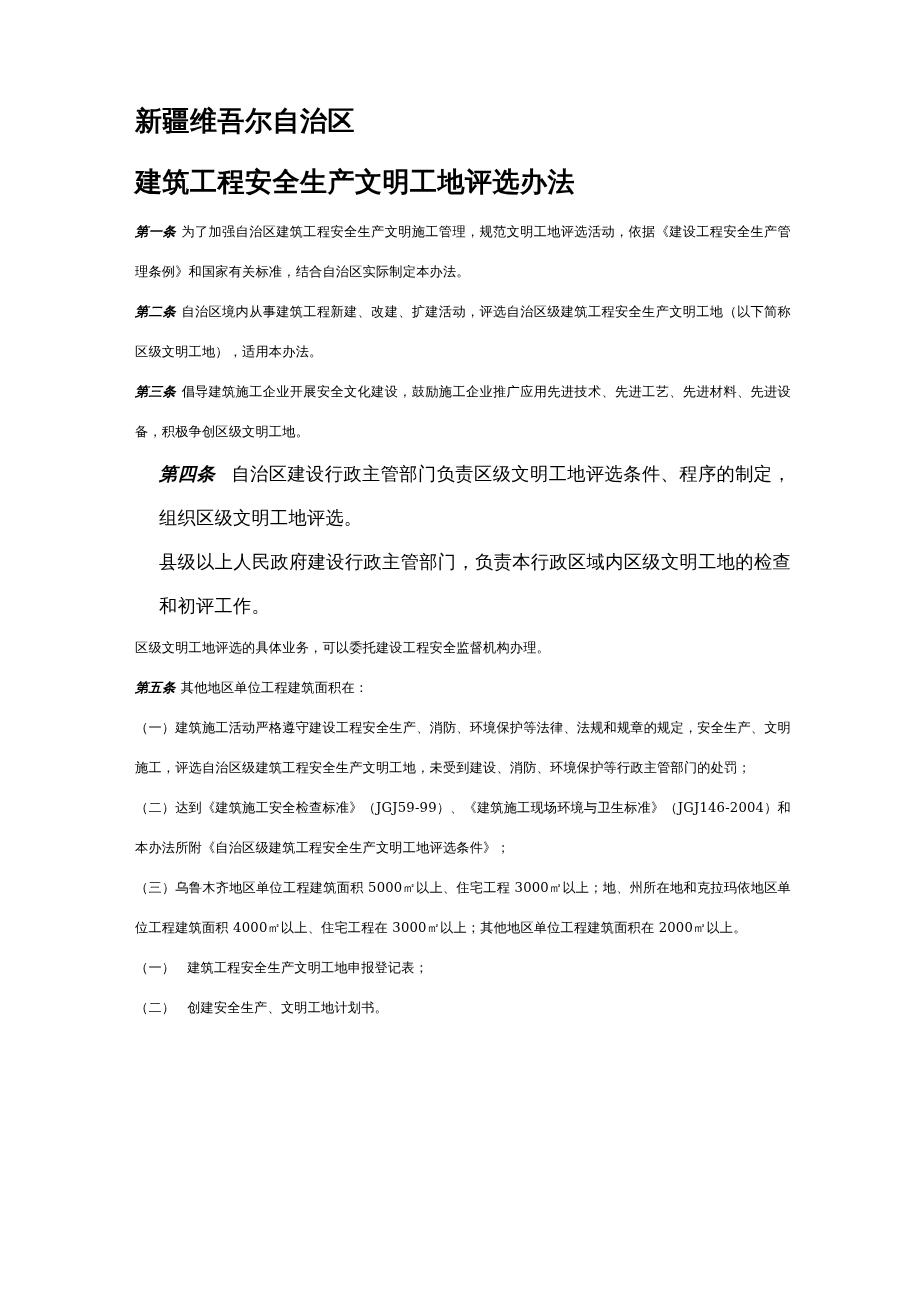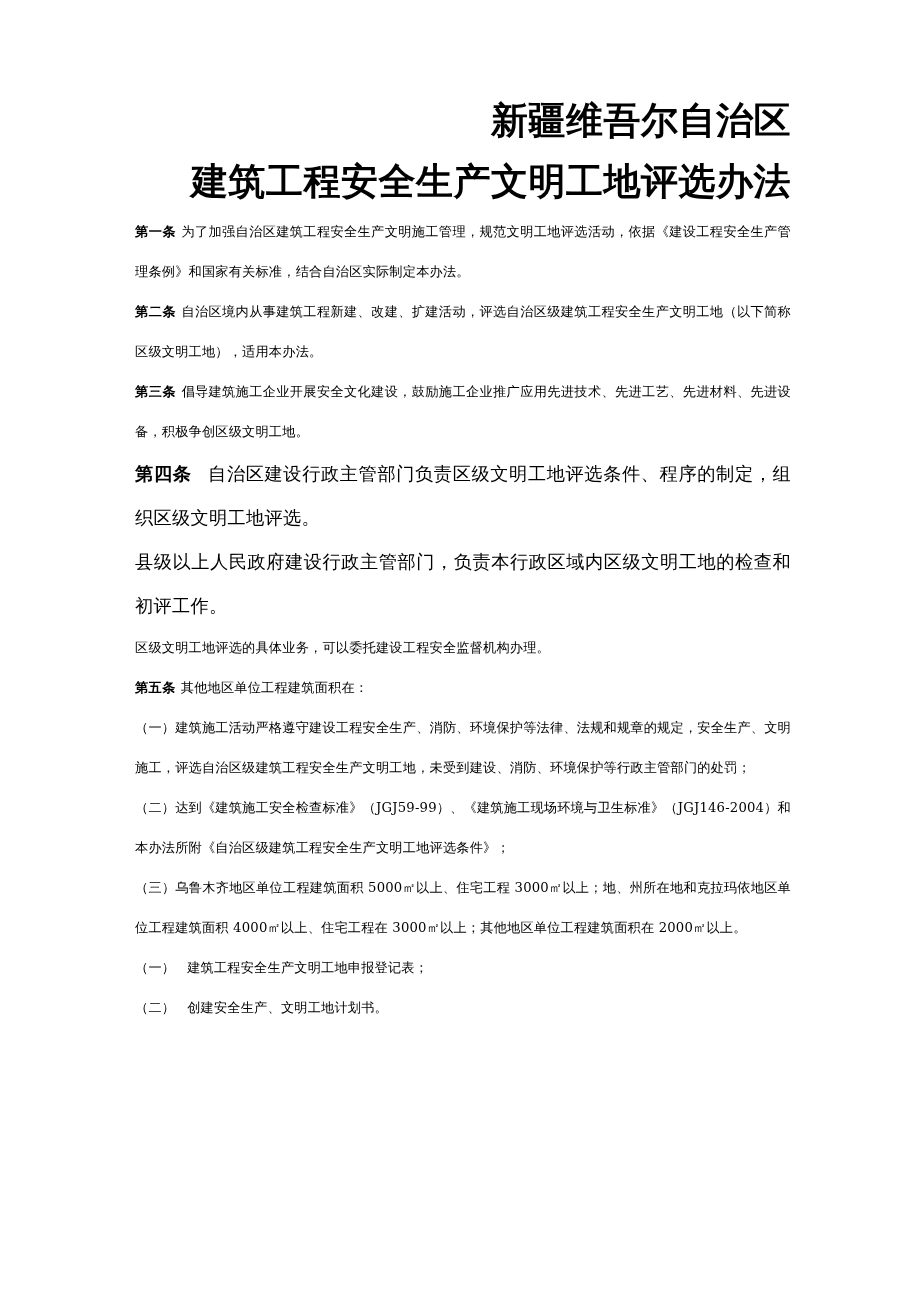--- a/index.html
+++ b/index.html
@@ -23,55 +23,56 @@
     position: absolute;
     left: 135px;
     top: 100px;
     width: 656px;
   }
 
   
   .doc-title {
     font-family: "DejaVu Sans", "Liberation Sans", sans-serif;
     font-weight: bold;
-    font-size: 37px;
+    font-size: 27px;
     line-height: 41px;
     letter-spacing: 0.5px;
     color: #000;
     white-space: nowrap;
-    text-align: right;
   }
   .doc-title.line2 {
     margin-top: 20px;
   }
 
   
   .para {
     font-size: 13.2px;
     line-height: 40px;
     text-align: justify;
     text-justify: inter-ideograph;
     margin: 0;
     padding: 0;
     letter-spacing: 0.2px;
   }
   .para .art {
     font-weight: bold;
     letter-spacing: 0.4px;
+    font-style: italic;
   }
   .para .gap {
     display: inline-block;
     width: 5px;
   }
 
   
   .para.big {
     font-size: 18.2px;
     line-height: 44px;
     letter-spacing: 0.3px;
+    margin-left: 24px;
   }
   .para.big .art {
     font-weight: bold;
   }
   .para.big .gap {
     width: 16px;
   }
 
   
   .para.item {

